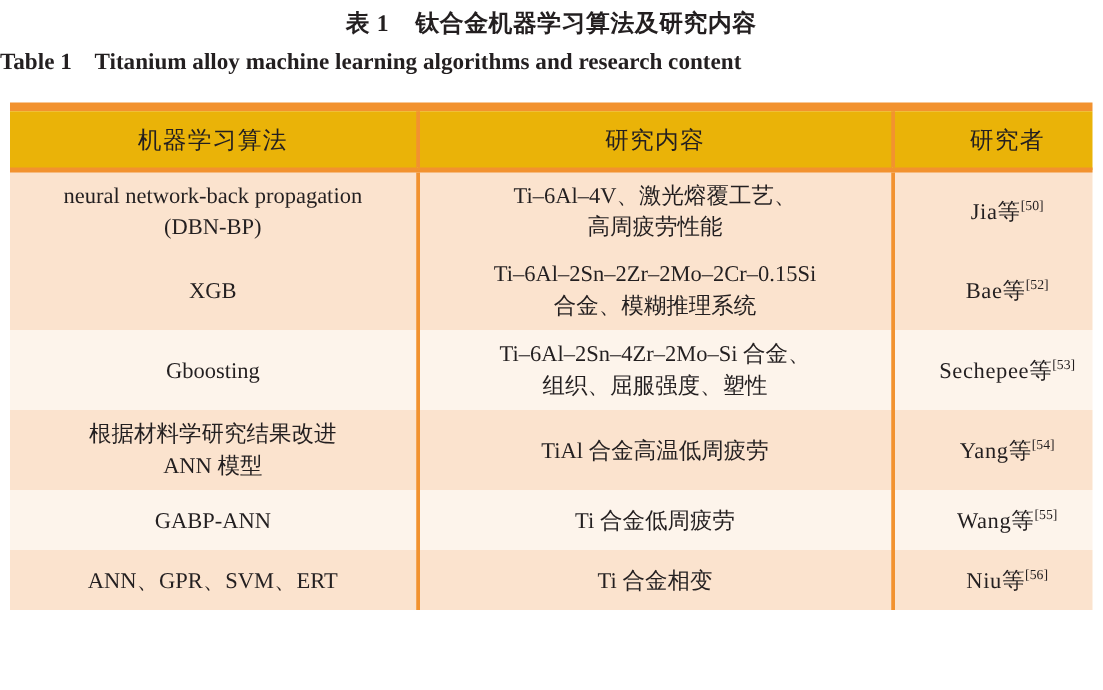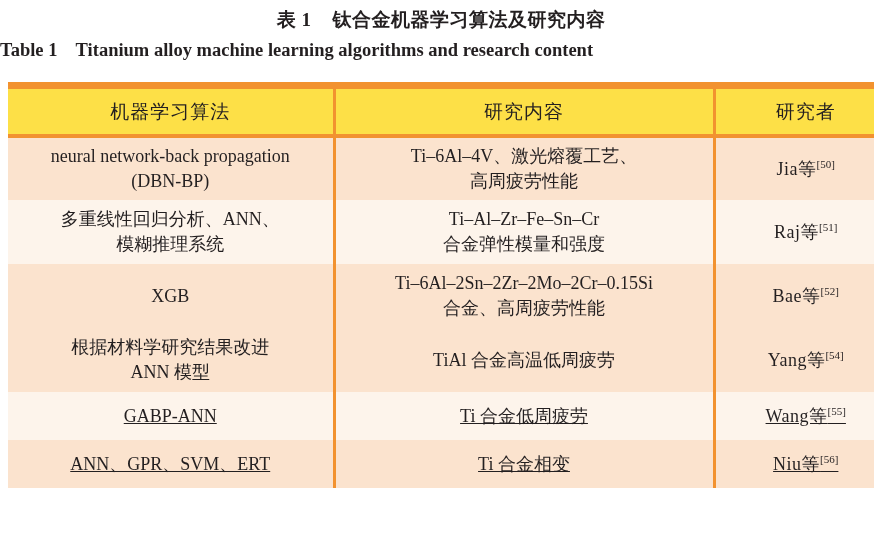--- a/index.html
+++ b/index.html
@@ -65,37 +65,37 @@
     vertical-align: middle;
     padding: 2px 6px;
     box-sizing: border-box;
   }
   table.data th:first-child,
   table.data td:first-child { border-left: none; }
   table.data th:last-child,
   table.data td:last-child { border-right: none; padding-left: 28px; }
 
   thead th {
-    background: #fde047;
+    background: #eab308;
     height: 47px;
     font-size: 19px;
     font-weight: normal;
     border-bottom: 4px solid #F2922F;
     letter-spacing: 1px;
   }
 
   tbody td {
     font-size: 18px;
     line-height: 25px;
     height: 64px;
   }
   tbody tr.odd td  { background: #FBE3CE; }
   tbody tr.even td { background: #FDF4EB; }
 
-  tbody tr.r6 td, tbody tr.r7 td { height: 48px; text-decoration: underline; }
+  tbody tr.r6 td, tbody tr.r7 td { height: 48px; }
 
   .cell-line { display: block; white-space: pre; }
 
   .sup {
     font-size: 11px;
     vertical-align: super;
     line-height: 0;
   }
   .cnpart { letter-spacing: 0.5px; text-align: right; }
 </style>
@@ -128,43 +128,42 @@
             <span class="cell-line">neural network-back propagation</span>
             <span class="cell-line">(DBN-BP)</span>
           </td>
           <td>
             <span class="cell-line">Ti–6Al–4V、激光熔覆工艺、</span>
             <span class="cell-line">高周疲劳性能</span>
           </td>
           <td><span class="cnpart">Jia等</span><span class="sup">[50]</span></td>
         </tr>
 
-        <tr class="even r2">
-          <td>
-            <span class="cell-line">多重线性回归分析、ANN、</span>
-            <span class="cell-line">模糊推理系统</span>
-          </td>
-          <td>
-            <span class="cell-line">Ti–Al–Zr–Fe–Sn–Cr</span>
-            <span class="cell-line">合金弹性模量和强度</span>
-          </td>
-          <td><span class="cnpart">Raj等</span><span class="sup">[51]</span></td>
-        </tr>
 
         <tr class="odd r3">
           <td>
             <span class="cell-line">XGB</span>
           </td>
           <td>
             <span class="cell-line">Ti–6Al–2Sn–2Zr–2Mo–2Cr–0.15Si</span>
-            <span class="cell-line">合金、高周疲劳性能</span>
+            <span class="cell-line">合金、模糊推理系统</span>
           </td>
           <td><span class="cnpart">Bae等</span><span class="sup">[52]</span></td>
         </tr>
 
+        <tr class="even r4">
+          <td>
+            <span class="cell-line">Gboosting</span>
+          </td>
+          <td>
+            <span class="cell-line">Ti–6Al–2Sn–4Zr–2Mo–Si 合金、</span>
+            <span class="cell-line">组织、屈服强度、塑性</span>
+          </td>
+          <td><span class="cnpart">Sechepee等</span><span class="sup">[53]</span></td>
+        </tr>
 
         <tr class="odd r5">
           <td>
             <span class="cell-line">根据材料学研究结果改进</span>
             <span class="cell-line">ANN 模型</span>
           </td>
           <td>
             <span class="cell-line">TiAl 合金高温低周疲劳</span>
           </td>
           <td><span class="cnpart">Yang等</span><span class="sup">[54]</span></td>

